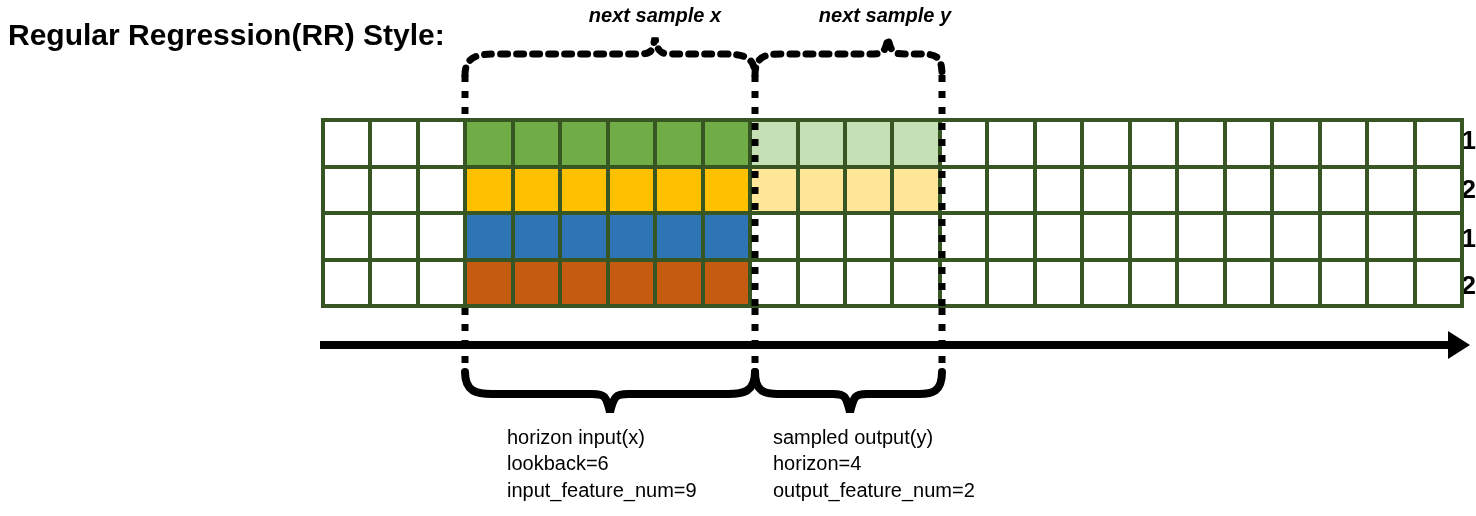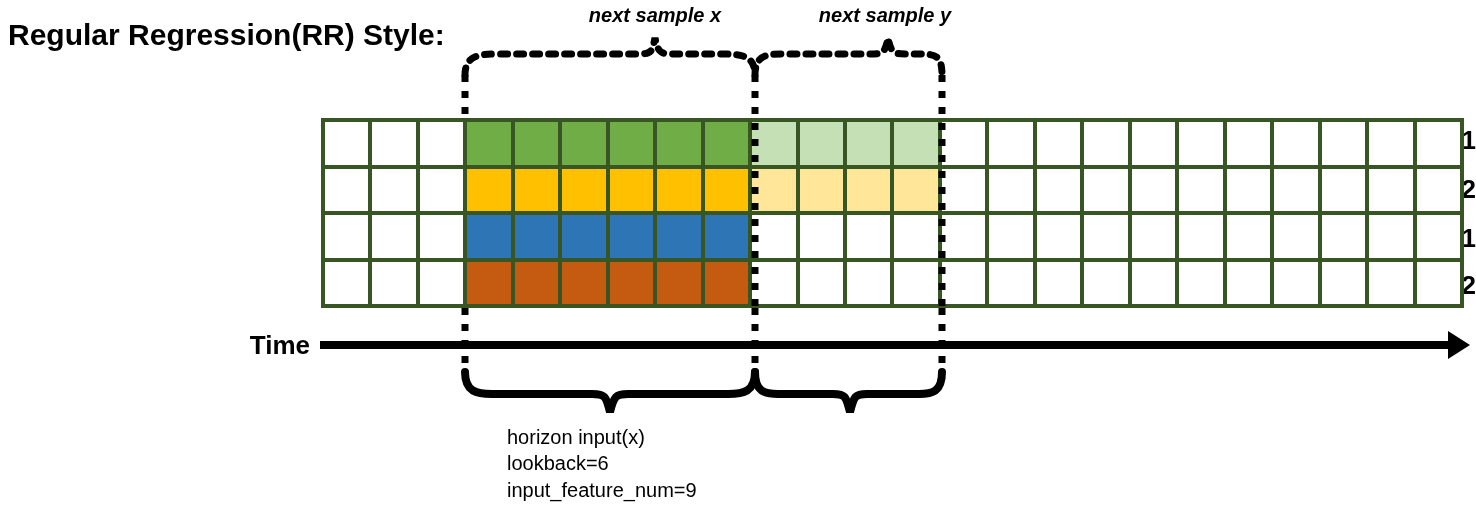--- a/index.html
+++ b/index.html
@@ -77,21 +77,20 @@
   <div id="title">Regular Regression(RR) Style:</div>
 
   <div class="top-caption" id="cap-next-x">next sample x</div>
   <div class="top-caption" id="cap-next-y">next sample y</div>
 
   <div class="row-label" id="rl-0">Target 1</div>
   <div class="row-label" id="rl-1">Target 2</div>
   <div class="row-label" id="rl-2">Extra Feature 1</div>
   <div class="row-label" id="rl-3">Extra Feature 2</div>
 
-  <div id="time-label">Time</div>
 
   <div id="grid" style="grid-template-columns: repeat(24, 1fr); grid-template-rows: repeat(4, 1fr); background: rgb(55, 86, 35);">
       <div class="cell" style="background: rgb(255, 255, 255);"></div>
       <div class="cell" style="background: rgb(255, 255, 255);"></div>
       <div class="cell" style="background: rgb(255, 255, 255);"></div>
       <div class="cell" style="background: rgb(112, 173, 71);"></div>
       <div class="cell" style="background: rgb(112, 173, 71);"></div>
       <div class="cell" style="background: rgb(112, 173, 71);"></div>
       <div class="cell" style="background: rgb(112, 173, 71);"></div>
       <div class="cell" style="background: rgb(112, 173, 71);"></div>
@@ -207,14 +206,19 @@
 
     <path d="M755,372 C755,392 765,394 778,394 L833,394 C845,394 846,396 850,412 C854,396 855,394 867,394 L919,394 C932,394 942,392 942,372" stroke="#000" stroke-width="8" fill="none" stroke-linecap="round"></path>
   </svg>
 
   <div class="bottom-caption" id="cap-input">
     <div>horizon input(x)</div>
     <div>lookback=6</div>
     <div>input_feature_num=9</div>
   </div>
 
+  <div class="bottom-caption" id="cap-output">
+    <div>sampled output(y)</div>
+    <div>horizon=4</div>
+    <div>output_feature_num=2</div>
+  </div>
 
 </div>
 
 </body></html>

